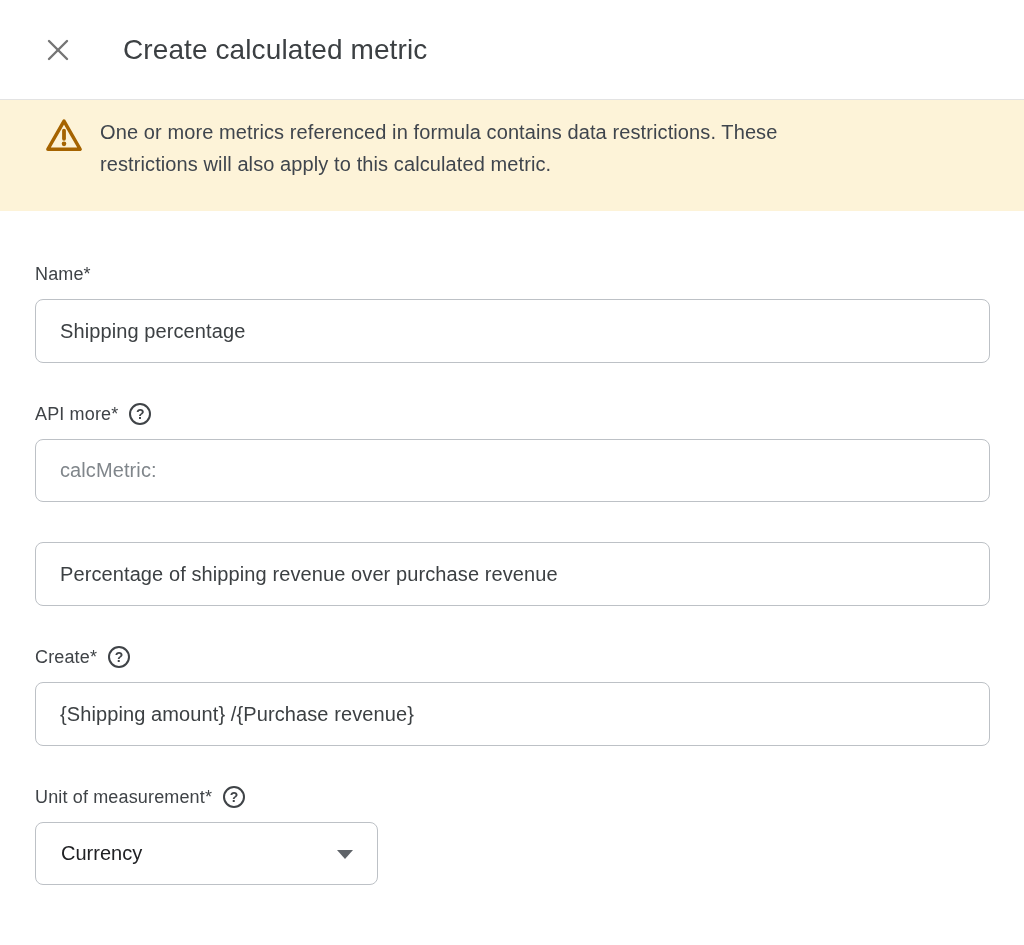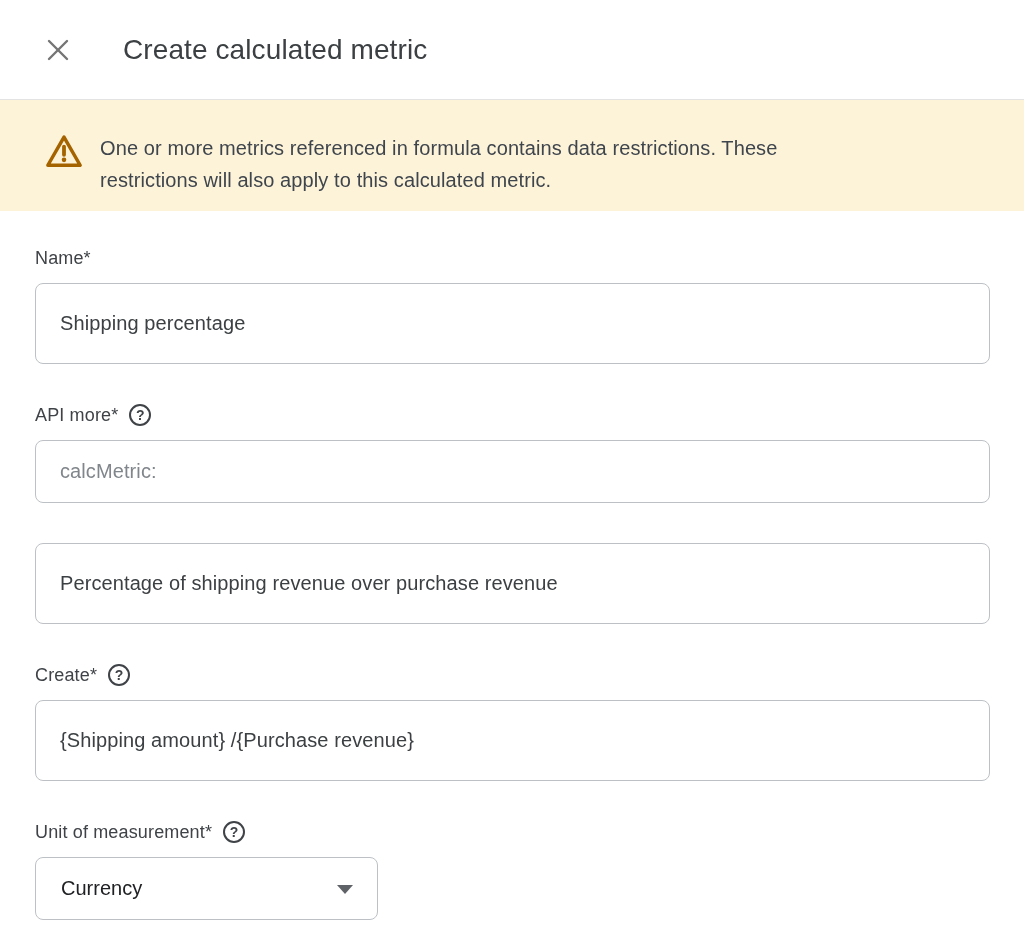--- a/index.html
+++ b/index.html
@@ -46,35 +46,35 @@
     cursor: pointer;
     box-shadow: 0 1px 2px rgba(60,64,67,.30), 0 2px 6px 2px rgba(60,64,67,.15);
   }
 
   
   .banner {
     height: 111px;
     background: #fdf3d8;
     display: flex;
     align-items: flex-start;
-    padding: 32px 40px 0 45px;
+    padding: 16px 40px 0 45px;
   }
   .banner-icon { flex: 0 0 auto; margin-top: 1px; }
   .banner-text {
     margin-left: 17px;
     font-size: 20px;
     line-height: 32px;
     color: #3f454d;
     white-space: pre-line;
     letter-spacing: 0.1px;
   }
 
   
   .form { padding: 37px 34px 0 35px; }
-  .group { margin-bottom: 40px; }
+  .group { margin-bottom: 40px; margin-top: 16px; }
   .label-row {
     display: flex;
     align-items: center;
     gap: 11px;
     margin-bottom: 14px;
   }
   .field-label {
     font-size: 18px;
     color: #3f4347;
     letter-spacing: 0.15px;
@@ -87,21 +87,21 @@
     font-size: 14px;
     font-weight: bold;
     display: inline-flex;
     align-items: center;
     justify-content: center;
     cursor: pointer;
     line-height: 1;
   }
   .text-input {
     width: 100%;
-    height: 81px;
+    height: 64px;
     border: 1px solid #bdc1c6;
     border-radius: 8px;
     padding: 0 24px;
     font-size: 20px;
     color: #3c4043;
     font-family: "Liberation Sans", "DejaVu Sans", sans-serif;
     background: #ffffff;
     outline: none;
     letter-spacing: 0.1px;
   }

